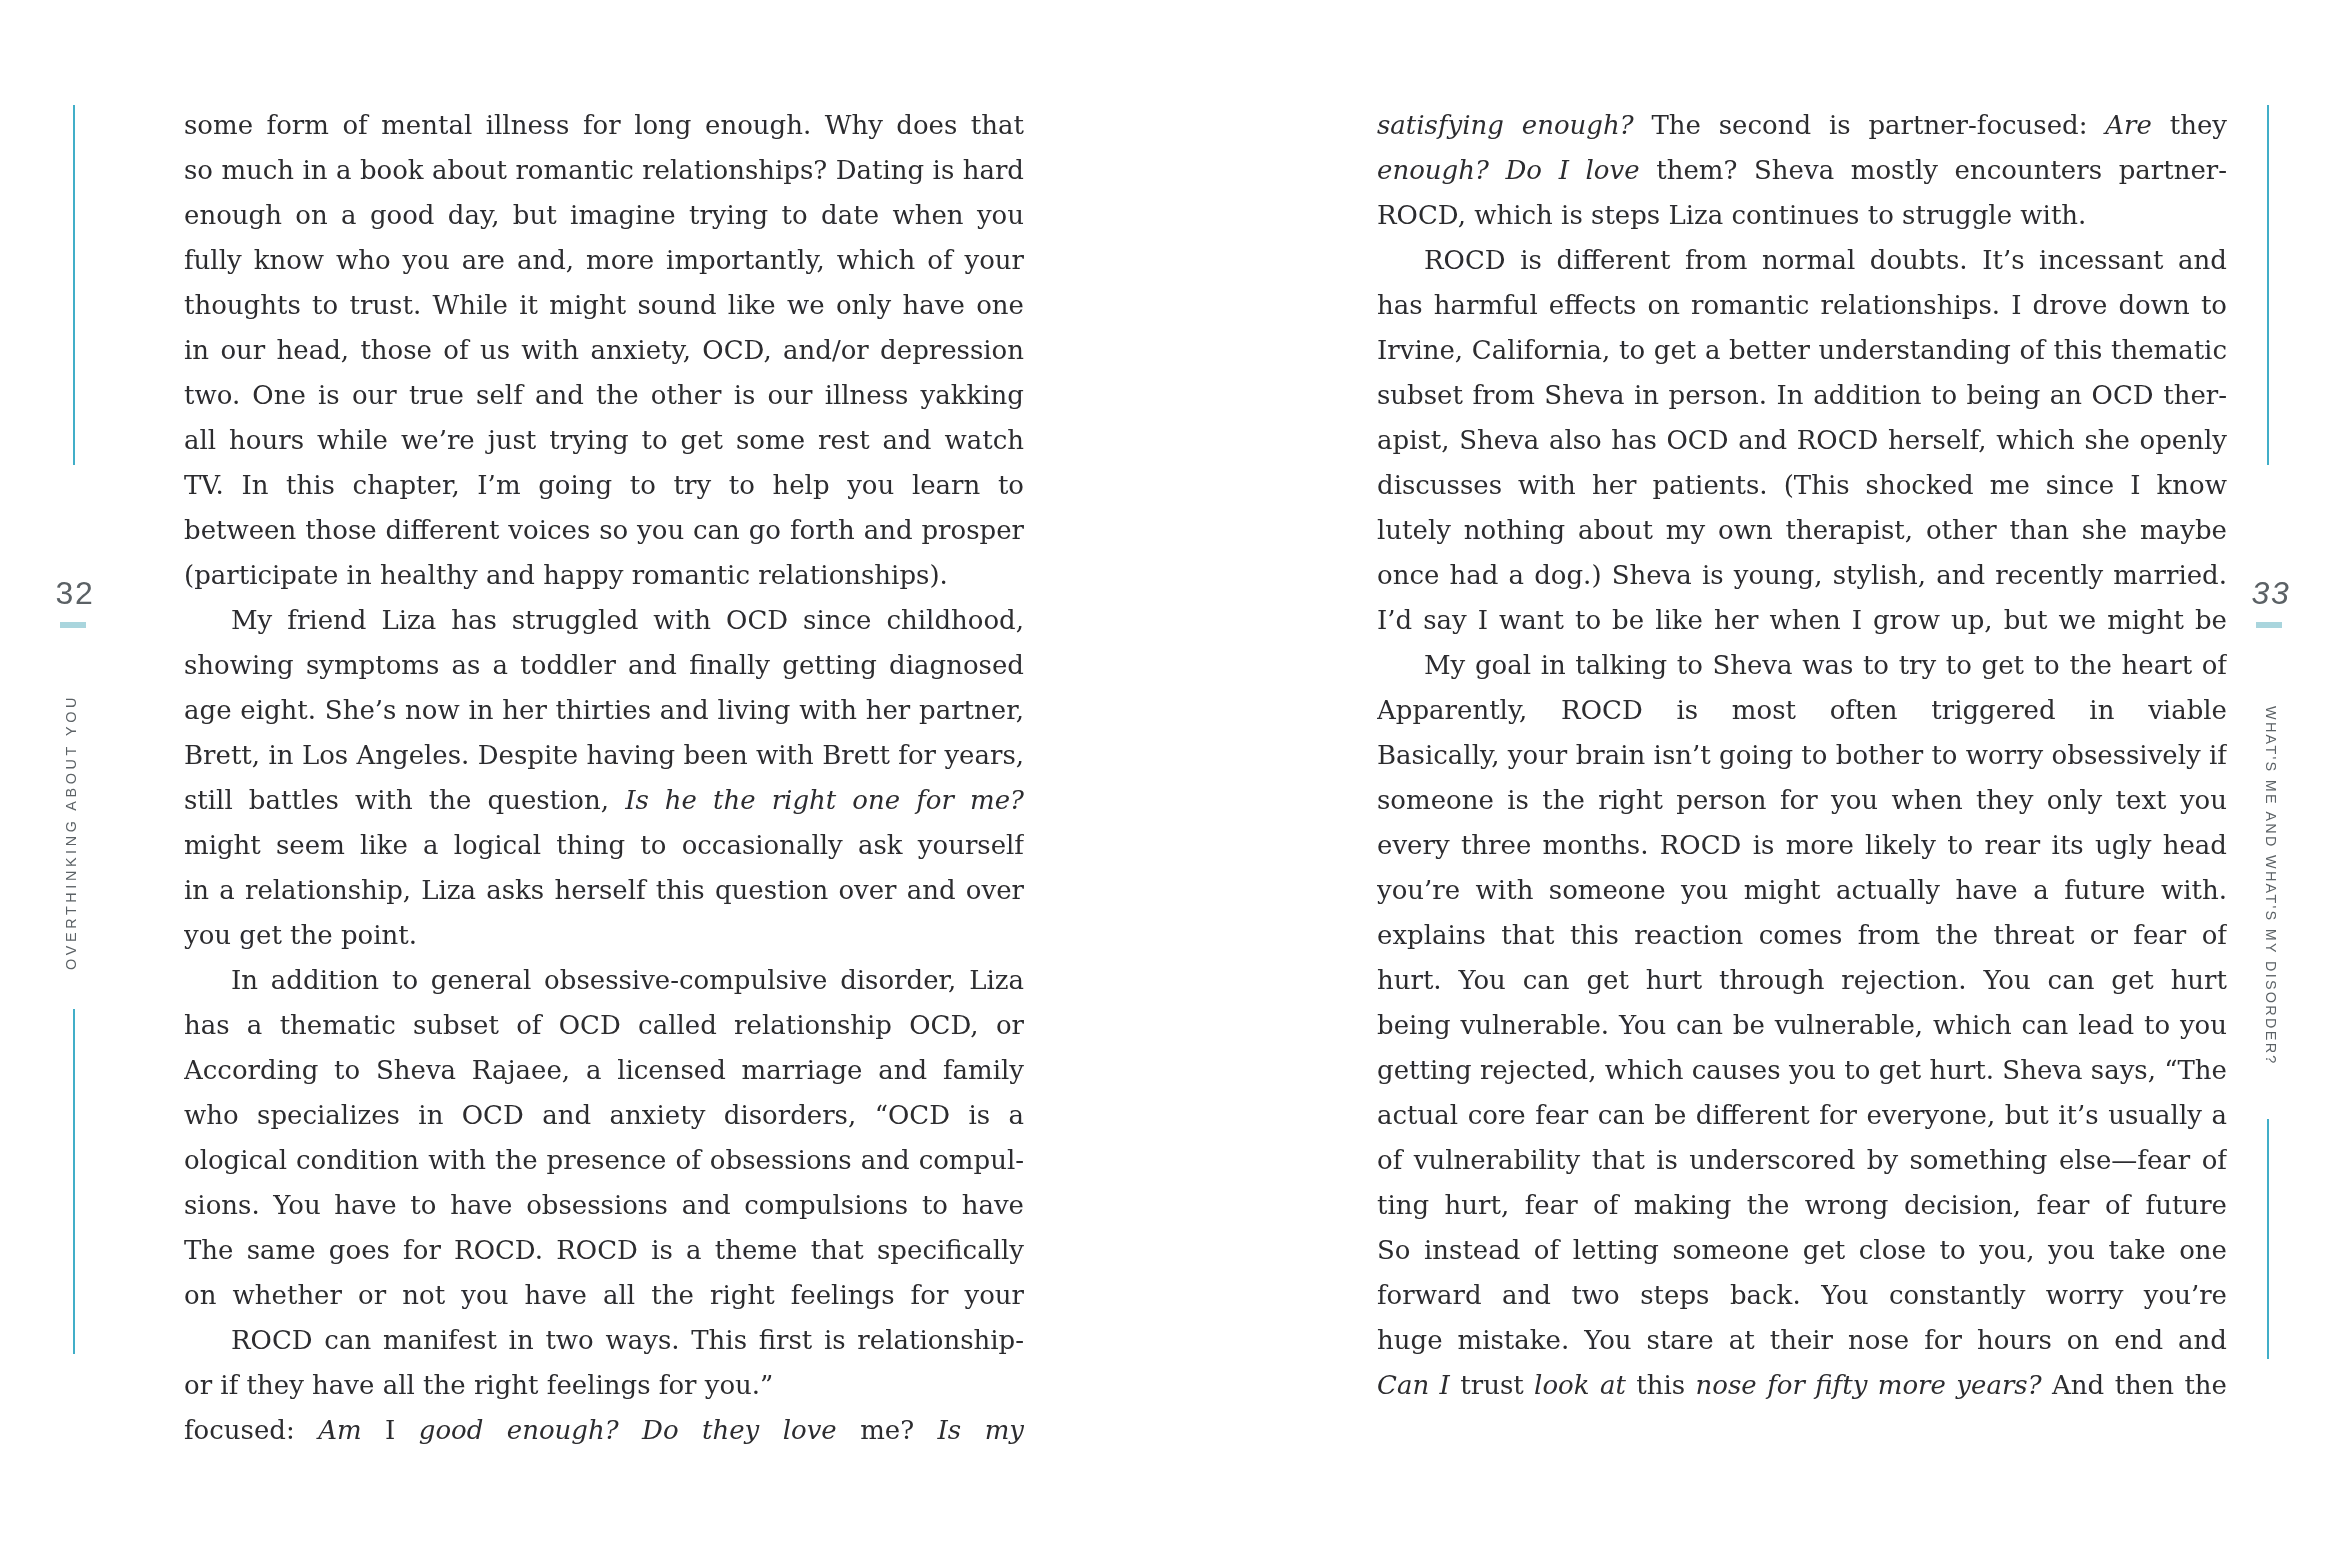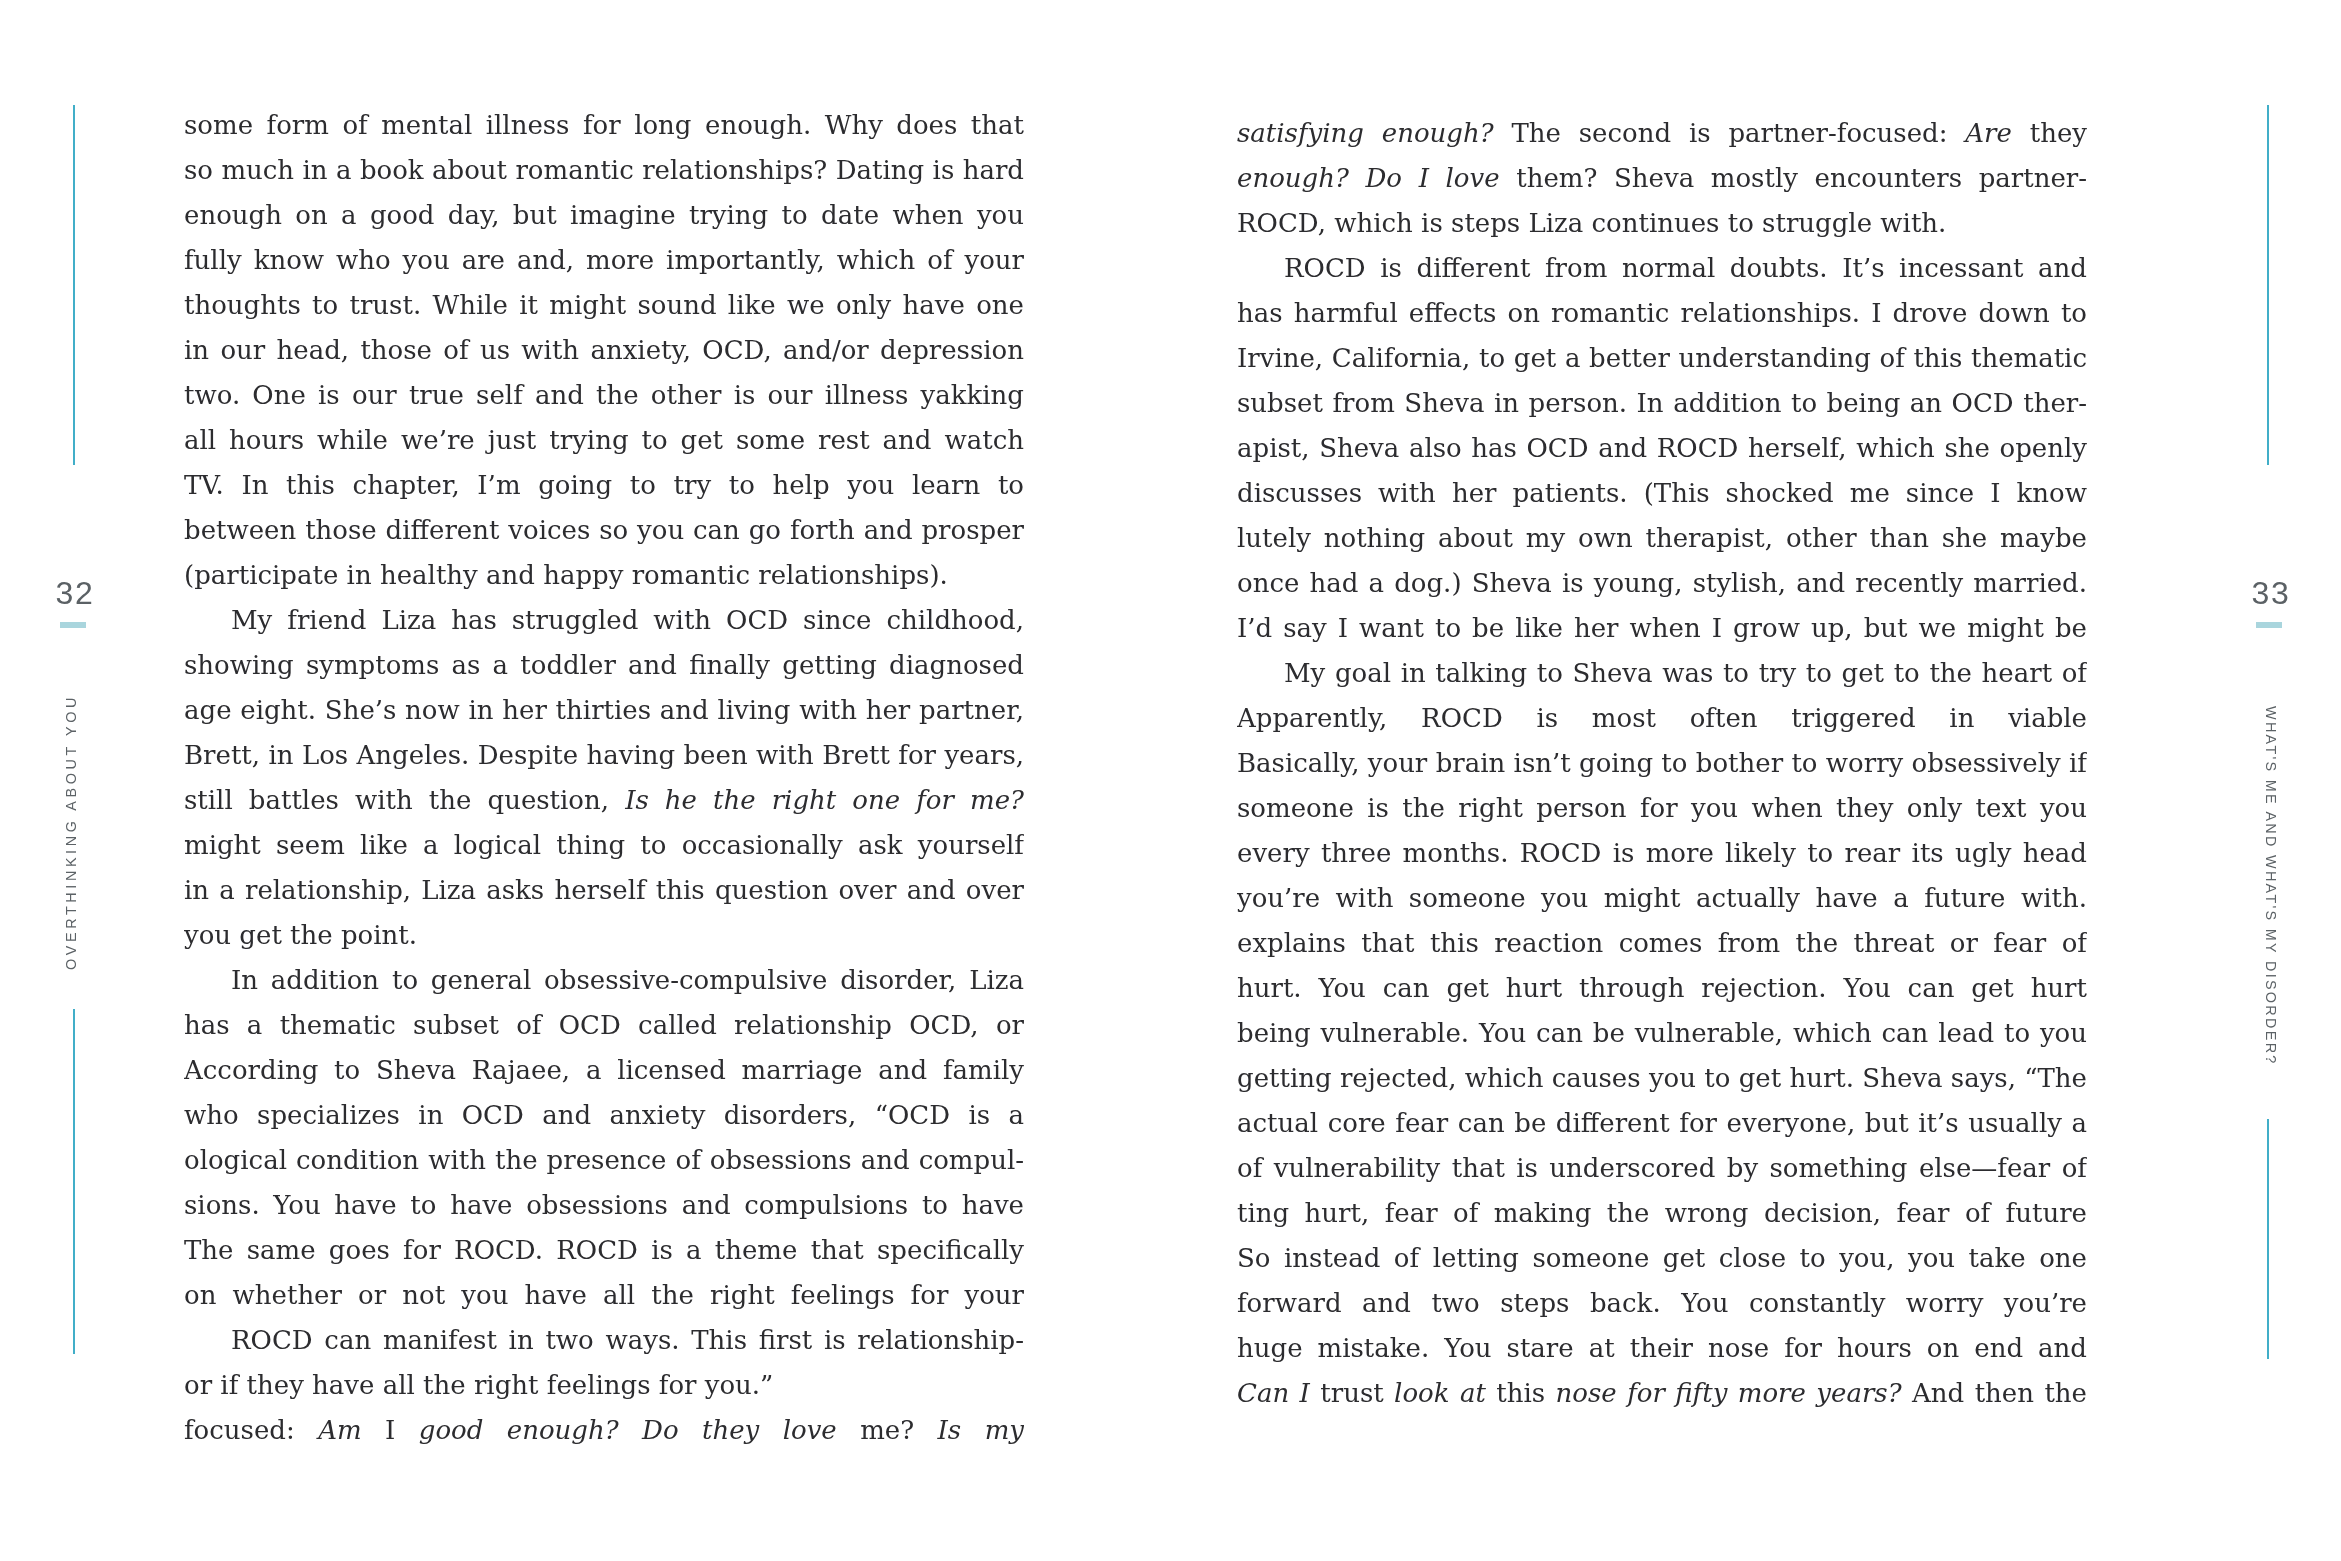--- a/index.html
+++ b/index.html
@@ -16,21 +16,21 @@
   }
 
   
   .page-text {
     position: absolute;
     top: 103px;
     color: #2c2c2f;
     font-size: 26px;
   }
   .page-text.left  { left: 184px;  width: 840px; }
-  .page-text.right { left: 1237px; width: 850px; margin-top: 8px; }
+  .page-text.right { left: 1377px; width: 850px; }
 
   .line {
     height: 45px;
     line-height: 45px;
     text-align: justify;
     text-align-last: justify;
     text-justify: inter-word;
     white-space: normal;
     overflow: hidden;
   }
@@ -52,21 +52,21 @@
   .pagenum {
     position: absolute;
     top: 575px;
     transform: translateX(-50%);
     font-family: "Liberation Sans", sans-serif;
     font-size: 32px;
     letter-spacing: 1.8px;
     color: #5b6165;
   }
   .pagenum.left  { left: 75px; }
-  .pagenum.right { left: 2271px; }
+  .pagenum.right { left: 2271px; font-style: italic; }
 
   .dash {
     position: absolute;
     top: 622px;
     width: 26px;
     height: 6.3px;
     background: #a9d5dd;
   }
   .dash.left  { left: 60px; }
   .dash.right { left: 2256px; }

